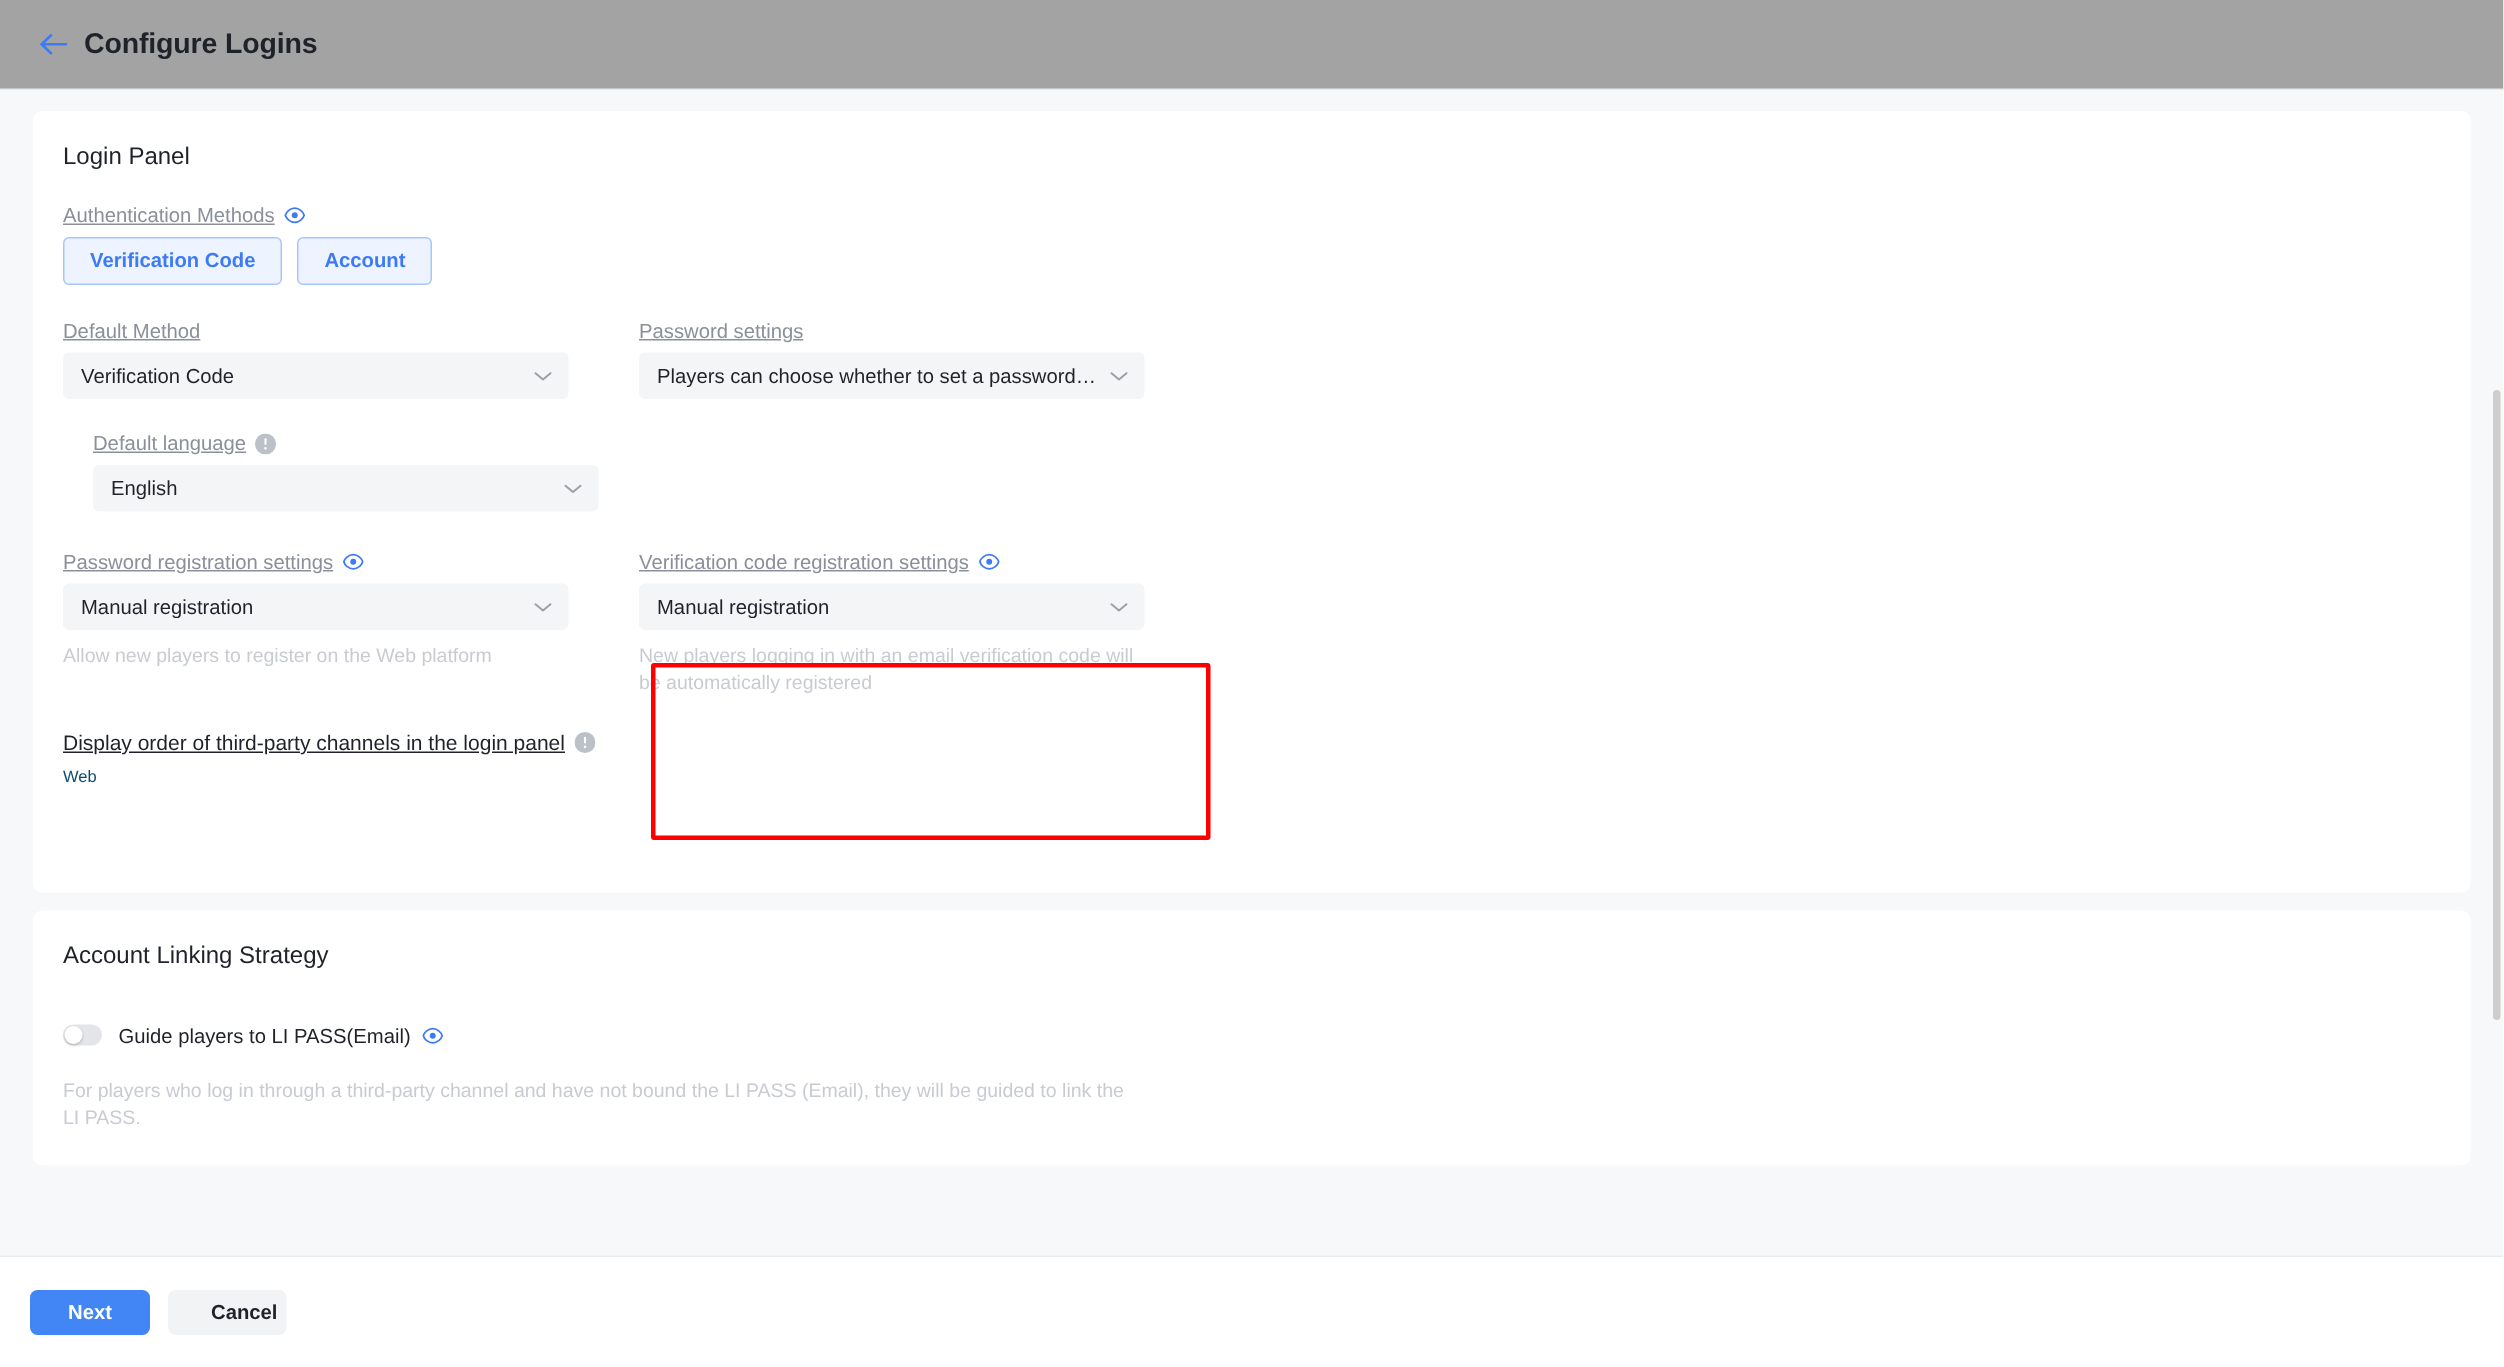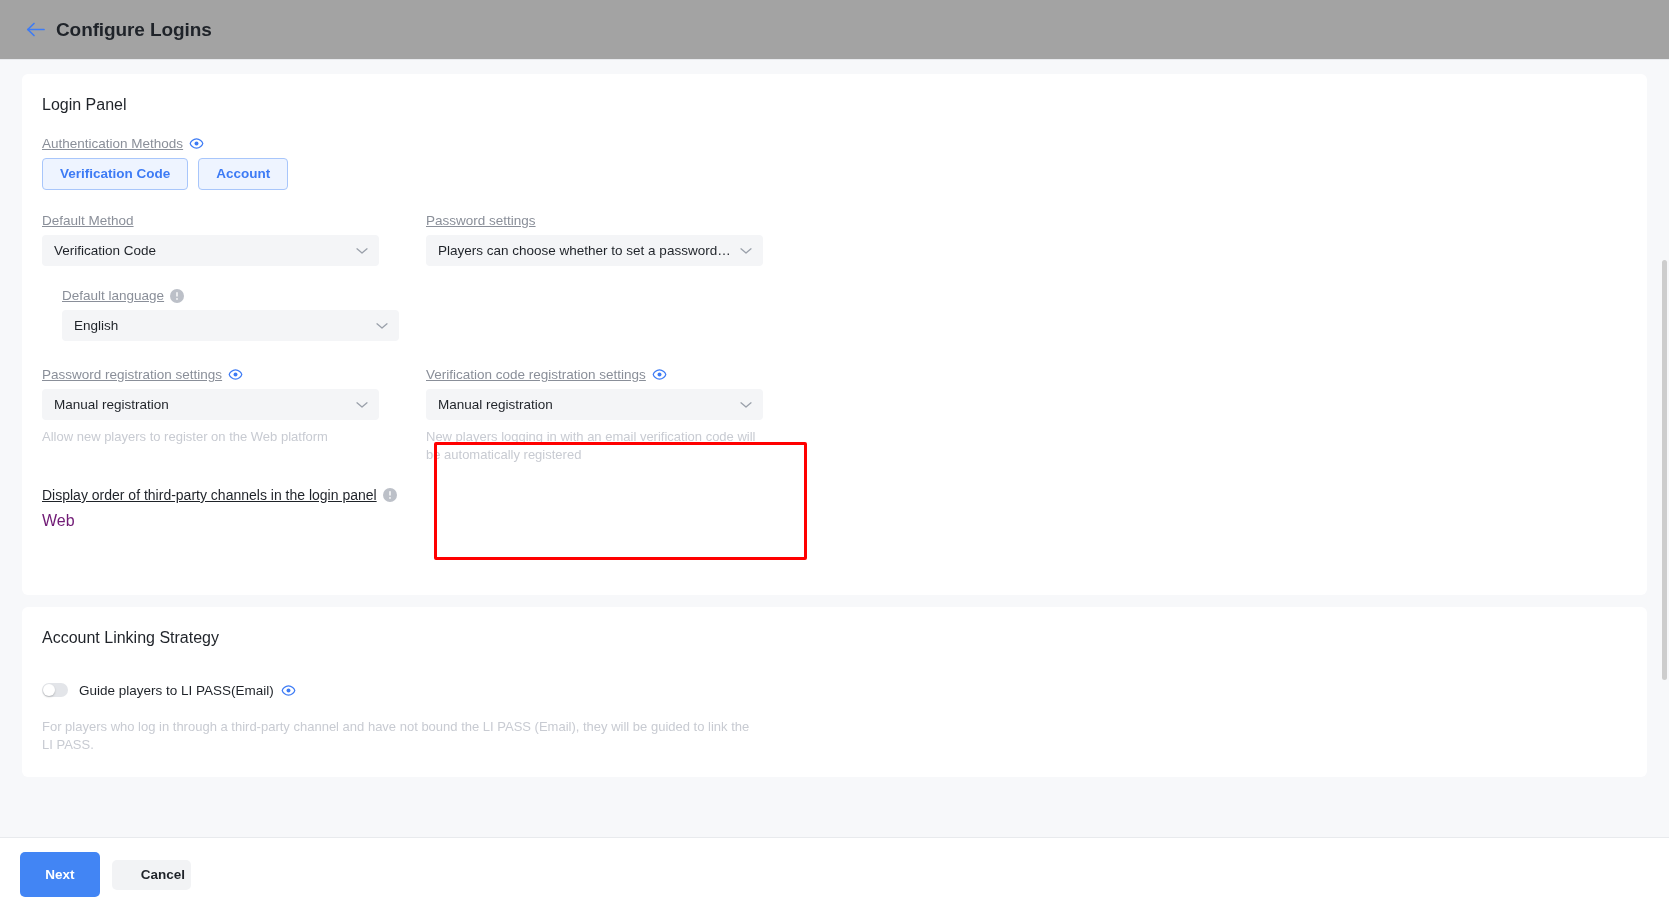--- a/index.html
+++ b/index.html
@@ -234,21 +234,21 @@
     font-weight: bold;
     border-radius: 5px;
     border: none;
     cursor: pointer;
     font-family: "Liberation Sans", sans-serif;
   }
   .btn-primary {
     background: #4285f4;
     color: #ffffff;
     width: 80px;
-    height: 45px;
+    height: 30px;
   }
   .btn-default {
     background: #f2f3f5;
     color: #1f2329;
     width: 79px;
     height: 30px;
     text-align: right;
   }
 
   
@@ -400,21 +400,21 @@
         <div class="field-label dark">
           <span>Display order of third-party channels in the login panel</span>
           <span class="info-icon">
             <svg width="14" height="14" viewBox="0 0 14 14">
               <circle cx="7" cy="7" r="7" fill="#bcc0c8"></circle>
               <rect x="6.3" y="3.1" width="1.4" height="4.6" rx="0.7" fill="#ffffff"></rect>
               <circle cx="7" cy="9.9" r="0.85" fill="#ffffff"></circle>
             </svg>
           </span>
         </div>
-        <div style="font-size:16px;color:#701a75;margin-top:9px;">Web</div>
+        <div style="font-size:11px;color:#0c4a6e;margin-top:9px;">Web</div>
       </div>
 
       <div class="highlight-box"></div>
 
     </div>
   </div>
 
   <div class="card linking">
     <div class="card-title" style="margin-bottom:36px;">Account Linking Strategy</div>
     <div style="padding-left:20px;">

